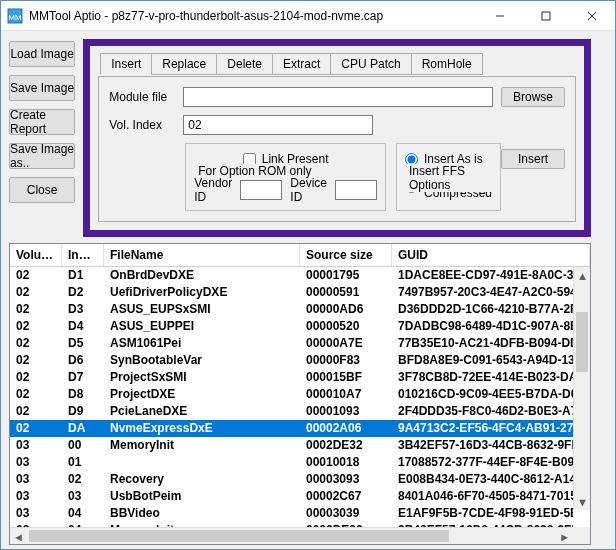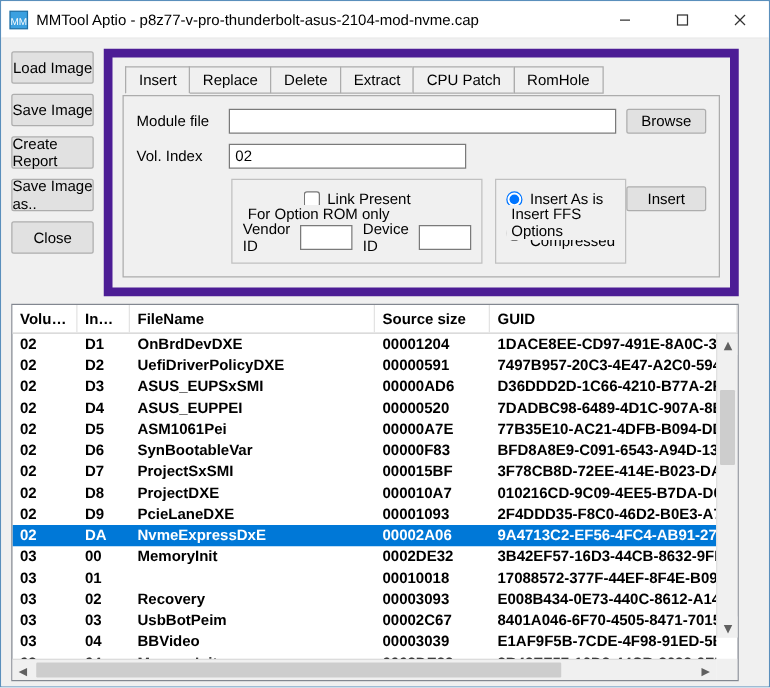--- a/index.html
+++ b/index.html
@@ -302,21 +302,21 @@
         <div class="lh-cell c-fn">FileName</div>
         <div class="lh-cell c-sz">Source size</div>
         <div class="lh-cell c-guid">GUID</div>
       </div>
       <div class="list-body">
         <div id="rows" style="position:absolute; left:0; right:17px; top:0;">
             <div class="row">
               <div class="cell c-vol">02</div>
               <div class="cell c-idx">D1</div>
               <div class="cell c-fn">OnBrdDevDXE</div>
-              <div class="cell c-sz">00001204</div>
+              <div class="cell c-sz">00001795</div>
               <div class="cell c-guid">1DACE8EE-CD97-491E-8A0C-305D6</div>
             </div>
             <div class="row">
               <div class="cell c-vol">02</div>
               <div class="cell c-idx">D2</div>
               <div class="cell c-fn">UefiDriverPolicyDXE</div>
               <div class="cell c-sz">00000591</div>
               <div class="cell c-guid">7497B957-20C3-4E47-A2C0-594966</div>
             </div>
             <div class="row">

